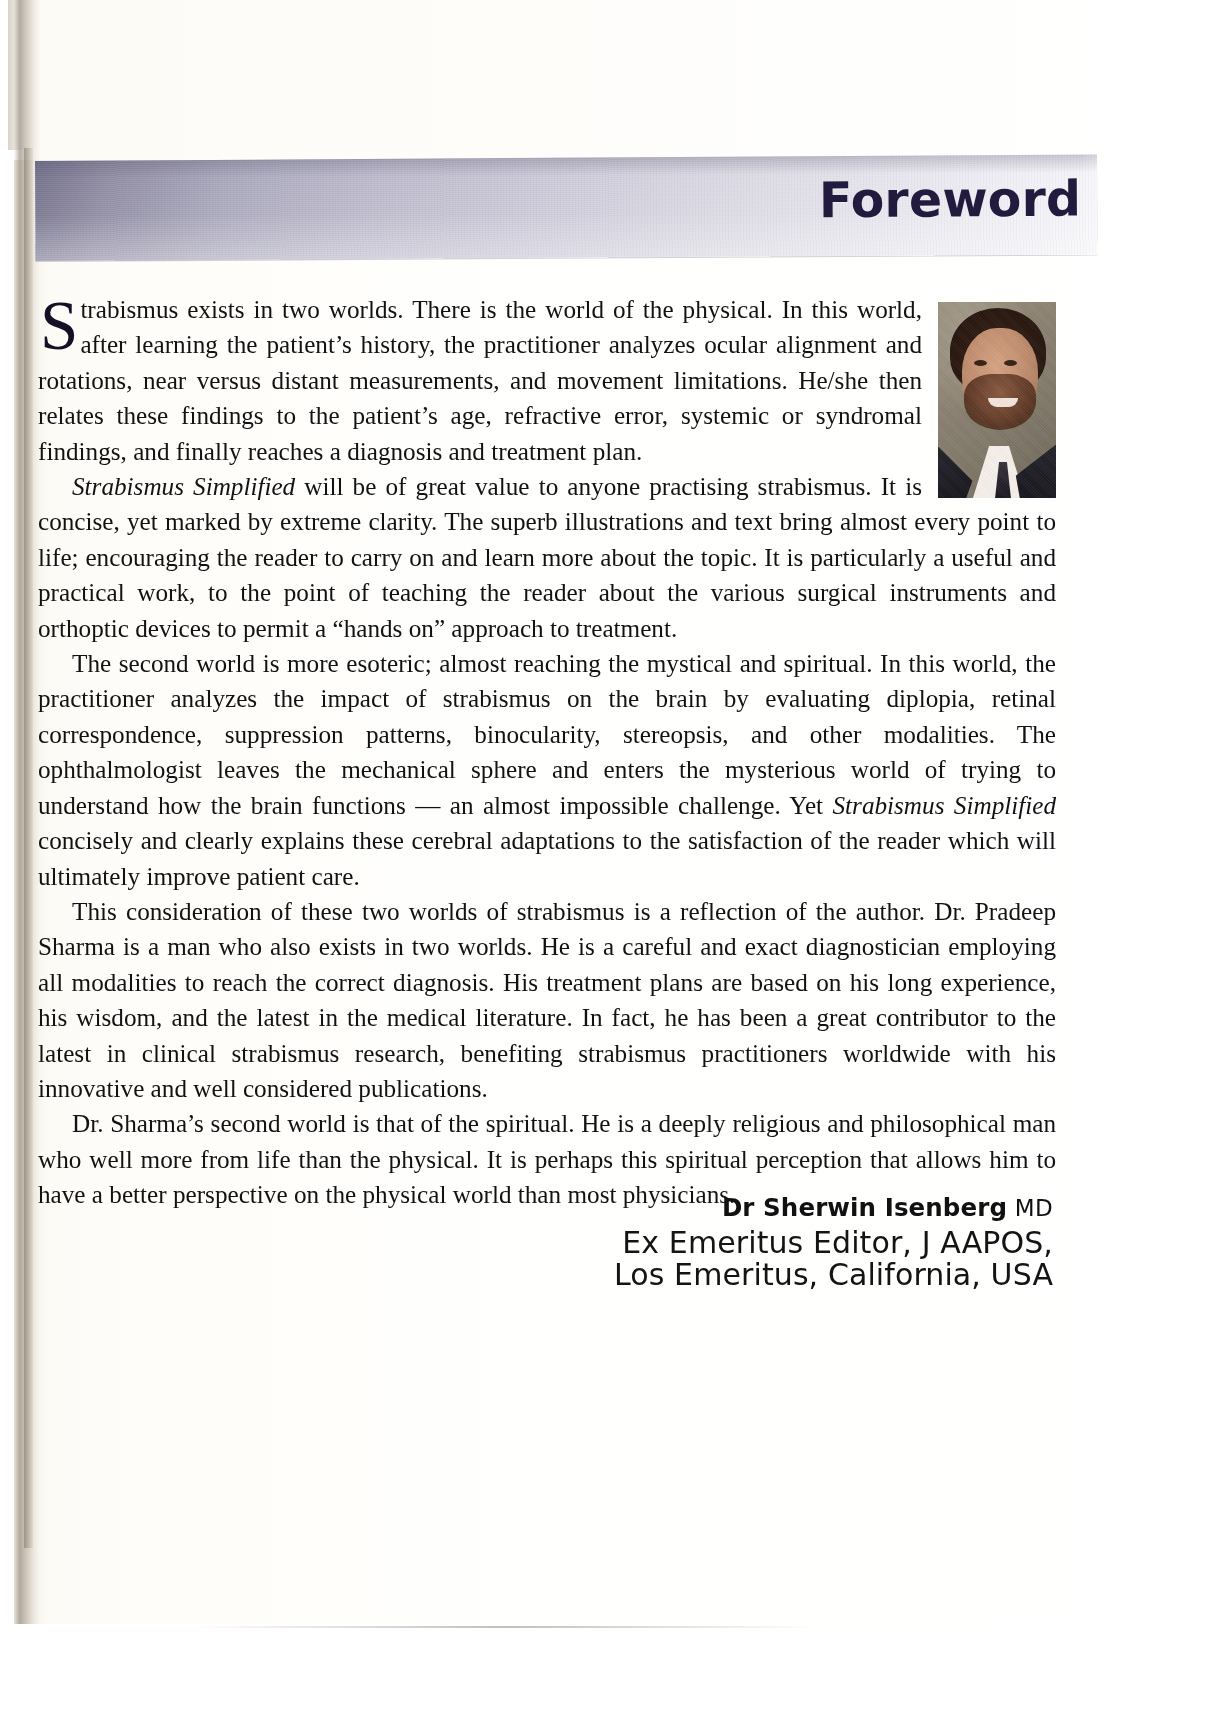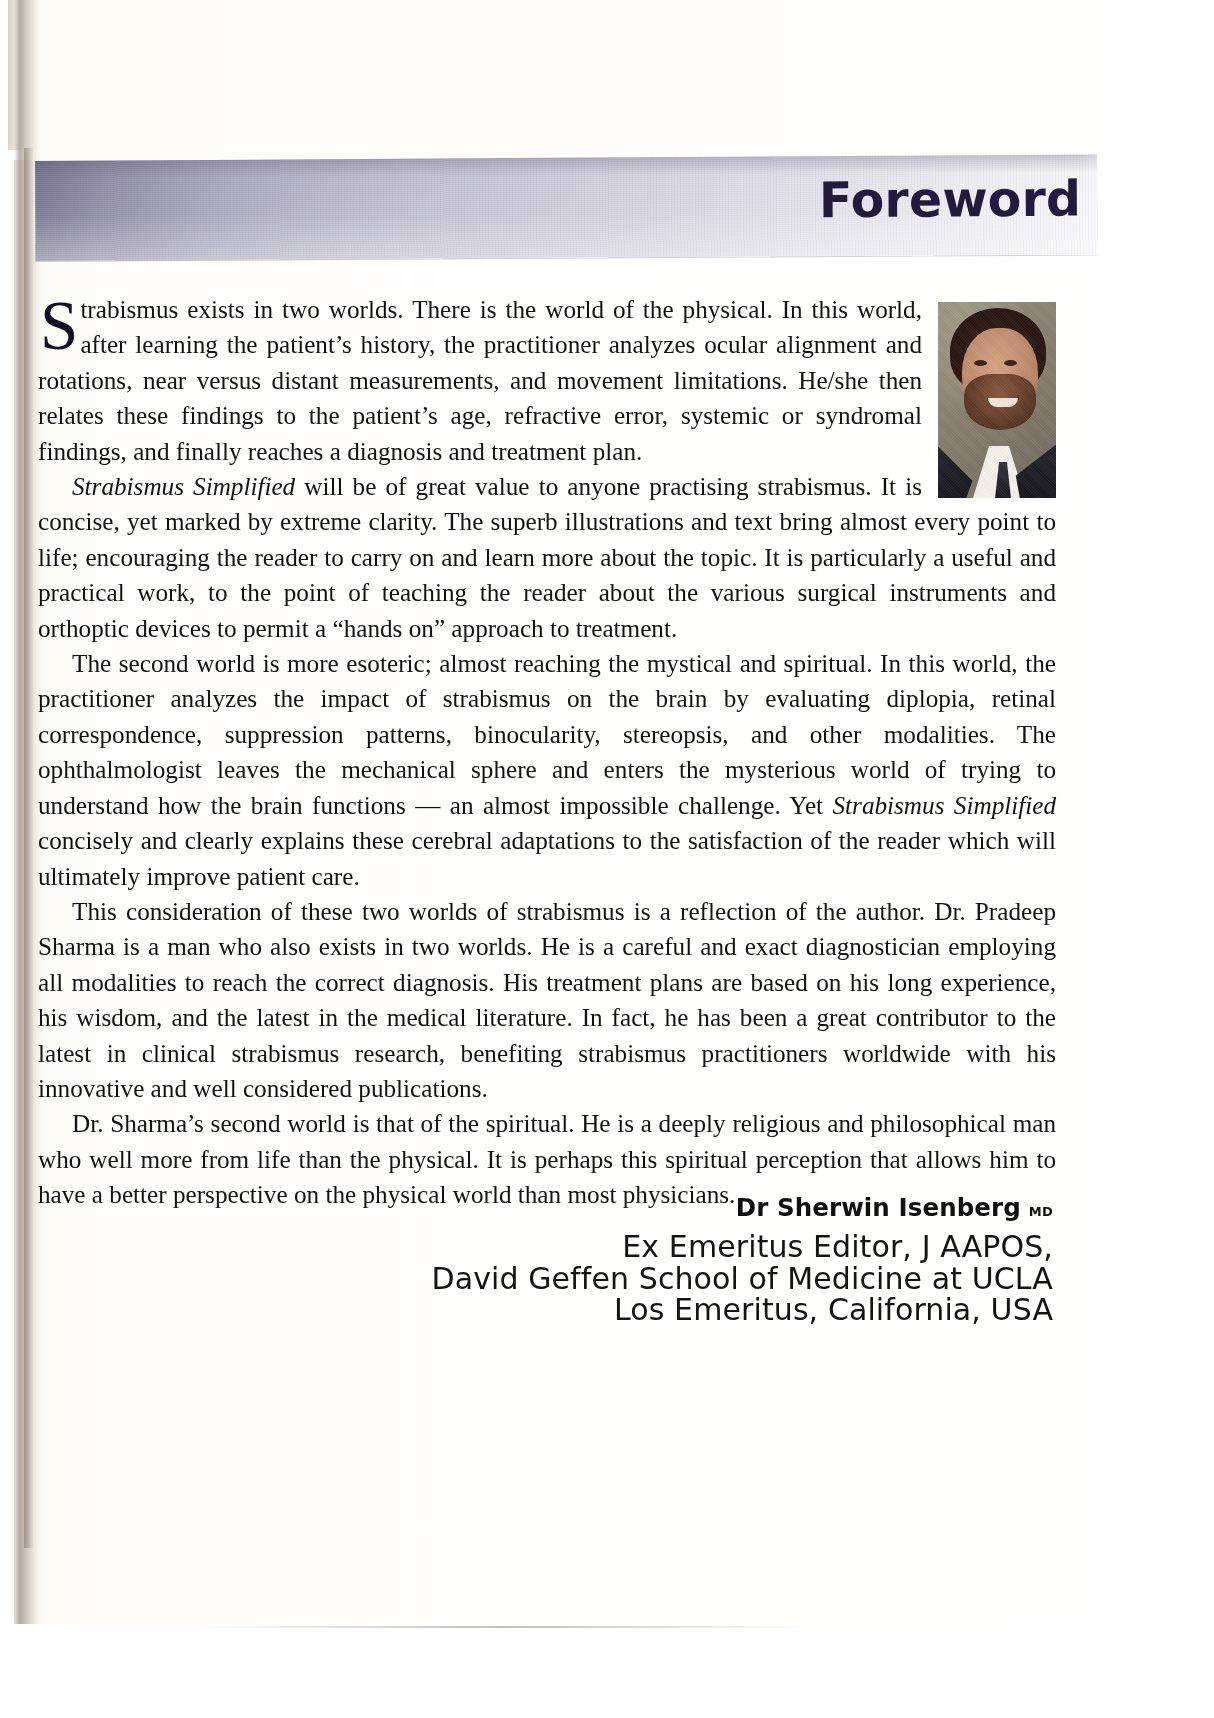--- a/index.html
+++ b/index.html
@@ -221,21 +221,21 @@
     text-align:right;
     font-family:"DejaVu Sans", sans-serif;
     color:#111111;
   }
   #sig-name{
     font-size:24.5px;
     line-height:32px;
     margin-bottom:3px;
   }
   #sig-name .nm{ font-weight:bold; letter-spacing:.1px;text-align:right;}
-  #sig-name .deg{ font-weight:bold; font-size:13px; letter-spacing:.3px;}
+  #sig-name .deg{ font-weight:normal; font-size:23px; letter-spacing:.3px;}
   .sig-line{
     font-size:30px;
     line-height:31.5px;
     letter-spacing:.1px;
     color:#141414;
   }
 </style>
 </head>
 <body>
 
@@ -279,20 +279,19 @@
     <p class="para">This consideration of these two worlds of strabismus is a reflection of the author. Dr. Pradeep Sharma is a man who also exists in two worlds. He is a careful and exact diagnostician employing all modalities to reach the correct diagnosis. His treatment plans are based on his long experience, his wisdom, and the latest in the medical literature. In fact, he has been a great contributor to the latest in clinical strabismus research, benefiting strabismus practitioners worldwide with his innovative and well considered publications.</p>
     <p class="para">Dr. Sharma’s second world is that of the spiritual. He is a deeply religious and philosophical man who well more from life than the physical. It is perhaps this spiritual perception that allows him to have a better perspective on the physical world than most physicians.</p>
   </div>
 
   <div id="signature">
     <div id="sig-name">
       <span class="nm">Dr Sherwin Isenberg</span>
       <span class="deg">MD</span>
     </div>
     <div class="sig-line">Ex Emeritus Editor, J AAPOS,</div>
-    <div class="sig-line">David Geffen School of Medicine at UCLA</div>
     <div class="sig-line">Los Emeritus, California, USA</div>
   </div>
 
   <div id="bottom-edge"></div>
   <div id="bottom-line"></div>
 
 </div>
 
 </body></html>

